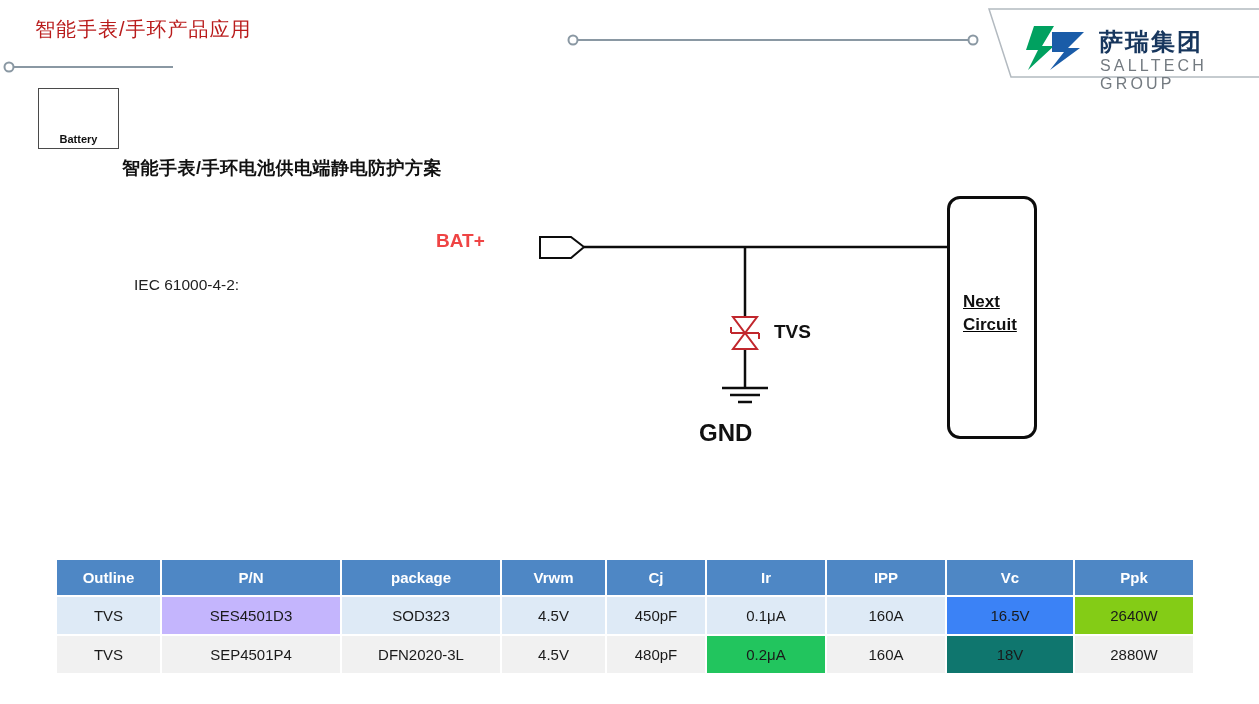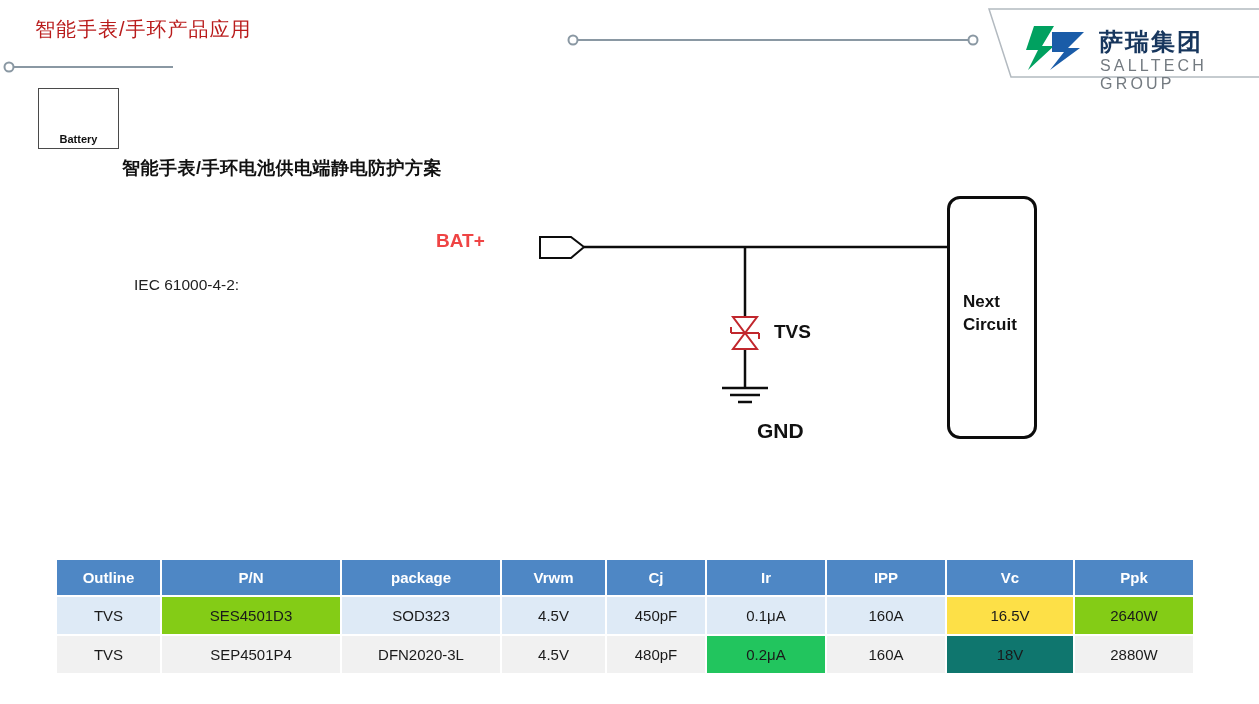--- a/index.html
+++ b/index.html
@@ -21,24 +21,24 @@
   .battery-box {
     left:38px; top:88px; width:81px; height:61px; border:1.5px solid #4a4a4a;
     background:#fff;
   }
   .battery-label { left:0; top:44px; width:100%; text-align:center; font-size:11px; font-weight:bold; color:#111; }
   .section-heading { left:122px; top:112px; font-size:18px; font-weight:bold; color:#111; letter-spacing:0.5px;margin-top:44px; }
   
   .iec-text { left:120px; top:272px; font-size:15.5px; color:#222; line-height:26px;margin-left:14px; }
   .bat-label { left:436px; top:230px; font-size:19px; font-weight:bold; color:#ef4444; }
   .tvs-label { left:774px; top:321px; font-size:19px; font-weight:bold; color:#111; }
-  .gnd-label { left:757px; top:419px; font-size:21px; font-weight:bold; color:#111; }
+  .gnd-label { left:699px; top:419px; font-size:24px; font-weight:bold; color:#111; }
   .next-box {
     left:947px; top:196px; width:90px; height:243px;
-    border:3px solid #0c0c0c; border-radius:13px; background:#fff;
+    border:3px solid #0c0c0c; border-radius:13px; background:#fff;text-decoration:underline;
   }
   .next-box-text {
     padding:92px 8px 0 13px; font-size:17px; font-weight:bold; color:#111; line-height:1.35;
   }
   
   .parts-table { left:57px; top:560px; border-collapse:separate; border-spacing:0; table-layout:fixed; }
   .parts-table th, .parts-table td {
     text-align:center; vertical-align:middle;
     border-right:2px solid #fff; border-bottom:2px solid #fff;
     font-size:15px; padding:0 4px; overflow:hidden; white-space:nowrap;
@@ -149,27 +149,27 @@
         <th style="background:#4E87C5">Cj</th>
         <th style="background:#4E87C5">Ir</th>
         <th style="background:#4E87C5">IPP</th>
         <th style="background:#4E87C5">Vc</th>
         <th style="background:#4E87C5">Ppk</th>
       </tr>
     </thead>
     <tbody>
       <tr>
         <td style="background:#DEEAF6">TVS</td>
-        <td style="background:#84cc16">SES4501D3</td>
+        <td style="background:#c4b5fd">SES4501D3</td>
         <td style="background:#DEEAF6">SOD323</td>
         <td style="background:#DEEAF6">4.5V</td>
         <td style="background:#DEEAF6">450pF</td>
         <td style="background:#DEEAF6">0.1μA</td>
         <td style="background:#DEEAF6">160A</td>
-        <td style="background:#fde047">16.5V</td>
+        <td style="background:#3b82f6">16.5V</td>
         <td style="background:#84cc16">2640W</td>
       </tr>
       <tr>
         <td style="background:#F1F1F1">TVS</td>
         <td style="background:#F1F1F1">SEP4501P4</td>
         <td style="background:#F1F1F1">DFN2020-3L</td>
         <td style="background:#F1F1F1">4.5V</td>
         <td style="background:#F1F1F1">480pF</td>
         <td style="background:#22c55e">0.2μA</td>
         <td style="background:#F1F1F1">160A</td>

